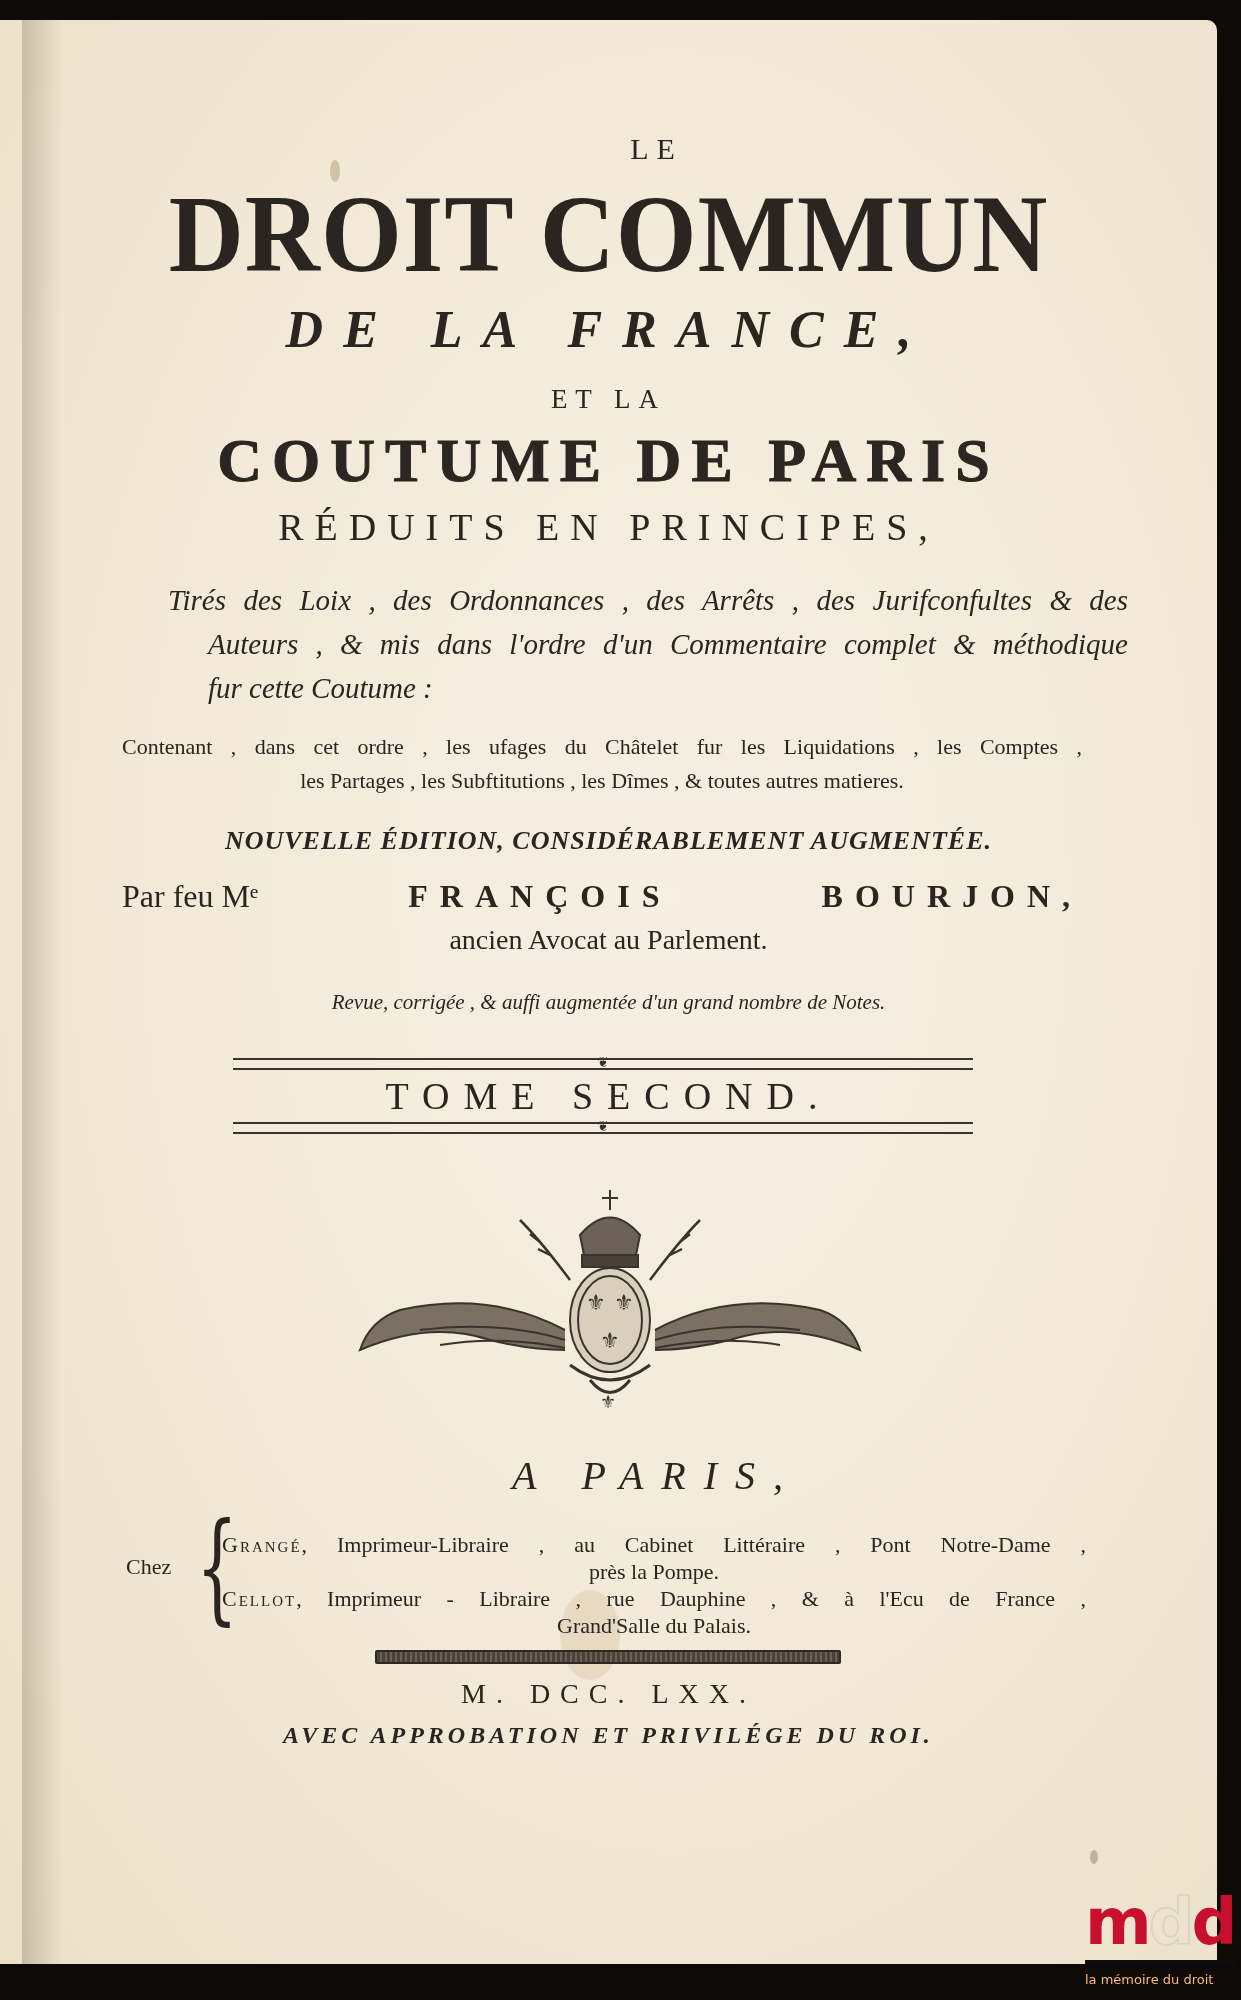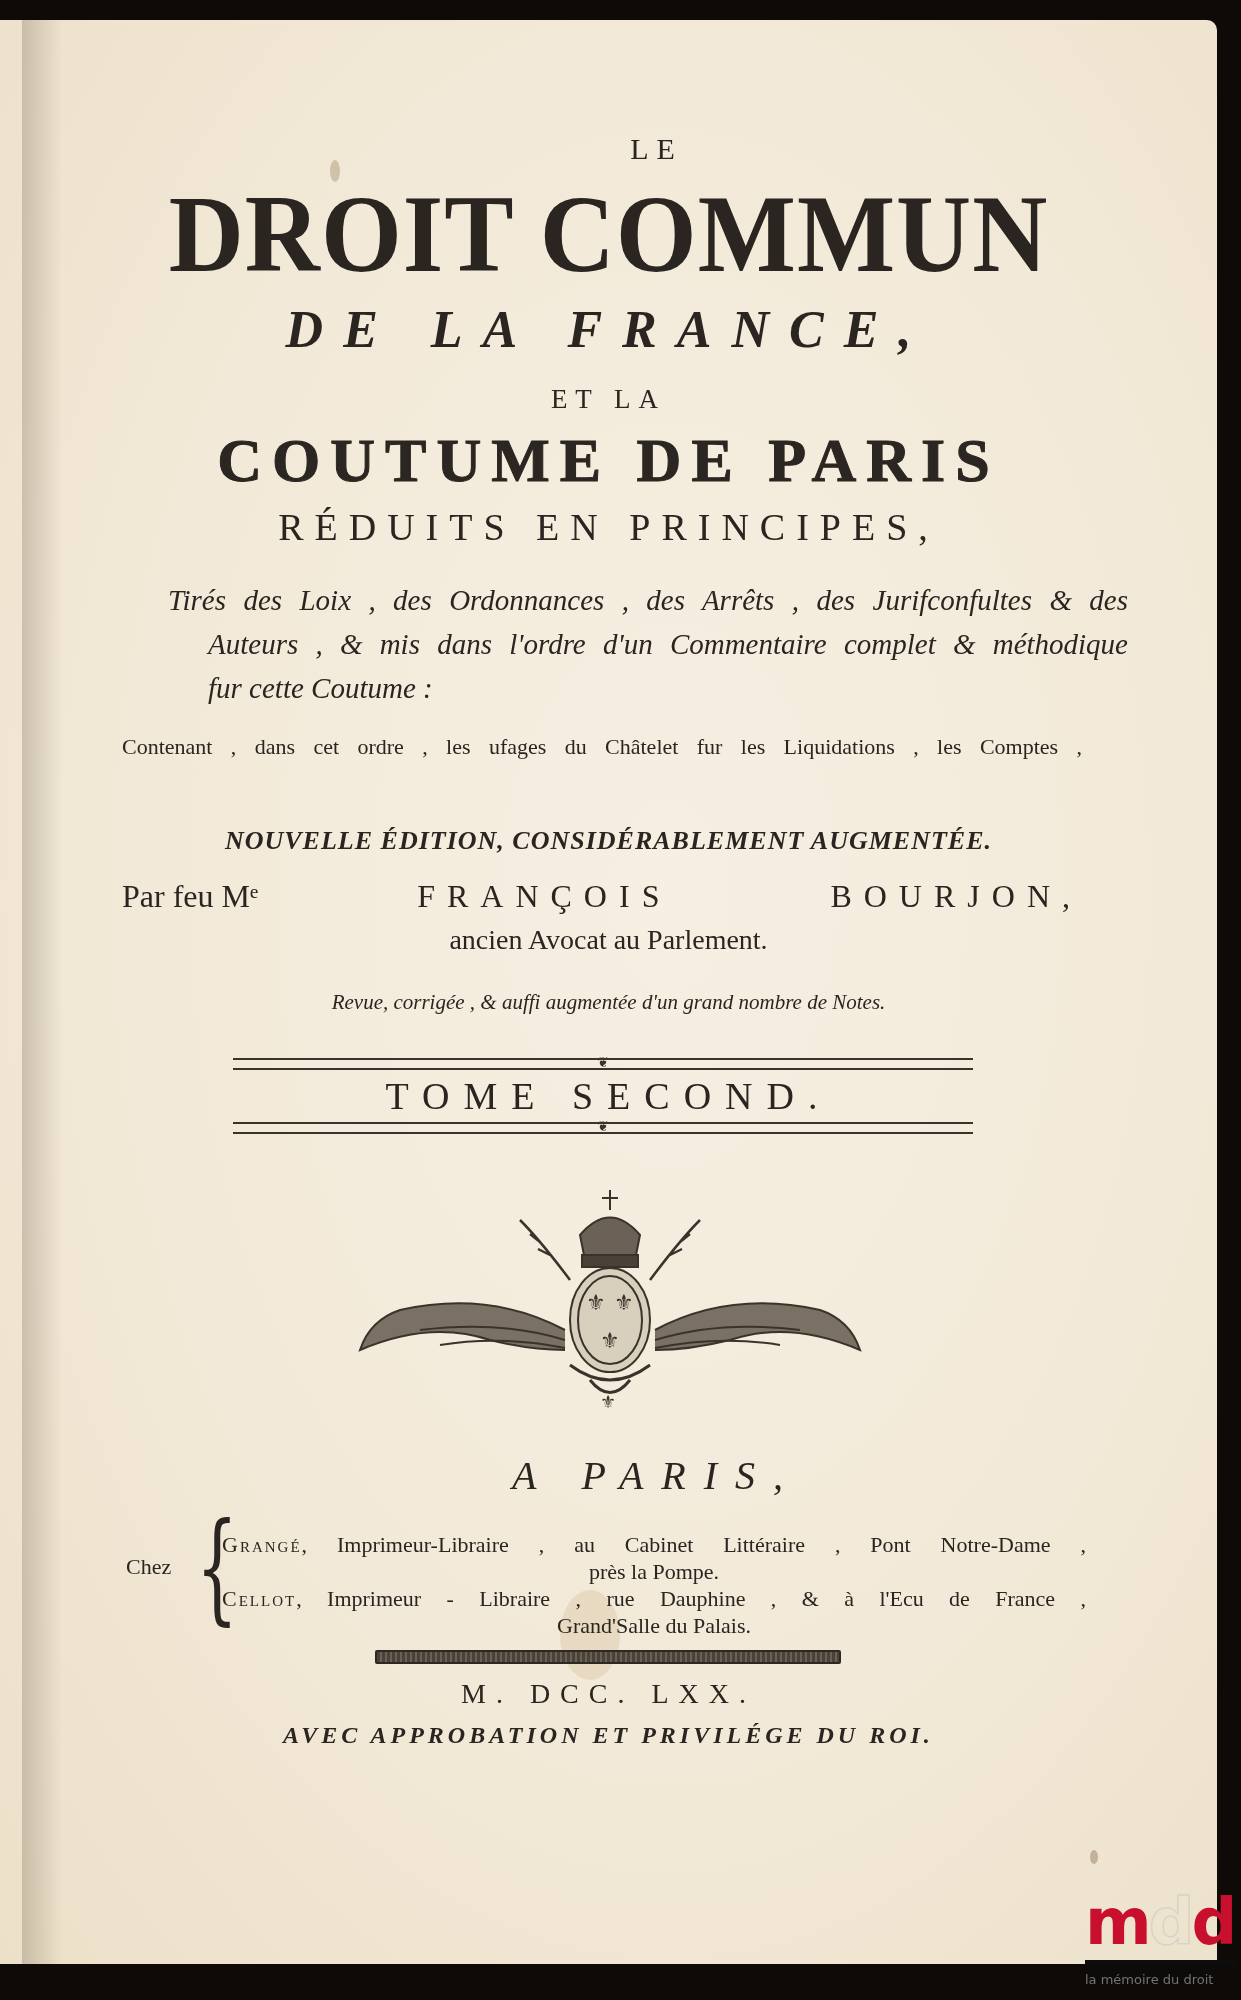--- a/index.html
+++ b/index.html
@@ -20,21 +20,21 @@
   .coutume { top:425px; font-size:62px; font-weight:bold; letter-spacing:10px; color:#2b2621;
              -webkit-text-stroke:1px #2b2621; }
   .reduits { top:505px; font-size:38px; letter-spacing:11px; }
   .italic-block { position:absolute; left:120px; width:960px; top:578px; font-size:29px; font-style:italic; line-height:44px;margin-left:48px; }
   .italic-block .l1 { text-align:justify; text-align-last:justify; }
   .italic-block .l2 { padding-left:40px; text-align:justify; text-align-last:justify; }
   .contenant { position:absolute; left:122px; width:960px; top:730px; font-size:22px; line-height:34px; text-align:center; }
   .contenant .l1 { text-align:justify; text-align-last:justify; }
   .nouvelle { top:826px; font-size:26px; font-style:italic; font-weight:bold; letter-spacing:1px; }
   .parfeu { position:absolute; left:122px; width:960px; top:878px; font-size:32px; display:flex; justify-content:space-between; align-items:baseline; }
-  .parfeu .name { letter-spacing:12px; font-weight:normal;text-align:center; }
+  .parfeu .name { letter-spacing:12px; font-weight:bold;text-align:center; }
   .ancien { top:924px; font-size:28px; }
   .revue { top:990px; font-size:21px; font-style:italic; }
   .rule { position:absolute; left:233px; width:740px; height:8px; border-top:2px solid #3a332b; border-bottom:2px solid #3a332b; }
   .rule .mid { position:absolute; left:50%; top:-6px; transform:translateX(-50%); font-size:14px; color:#3a332b; background:transparent; }
   .tome { top:1074px; font-size:38px; letter-spacing:14px; }
   .ornament { position:absolute; left:340px; top:1180px; width:540px; height:230px; }
   .aparis { top:1452px; font-size:40px; font-style:italic; letter-spacing:18px;padding-left:48px; }
   .chez-block { position:absolute; left:126px; top:1512px; width:960px; height:110px; }
   .chez { position:absolute; left:0; top:42px; font-size:22px; }
   .brace { position:absolute; left:70px; top:0; font-size:120px; line-height:110px; transform:scaleX(0.55); transform-origin:left; color:#2a2520; font-family:"DejaVu Serif",serif; }
@@ -44,21 +44,21 @@
   .sc { font-variant:small-caps; letter-spacing:2px; }
   .rule2 { position:absolute; left:375px; width:462px; top:1650px; height:10px; border:2px solid #2d2822; background:repeating-linear-gradient(90deg,#4a4239 0 3px,#6b6157 3px 5px); border-radius:2px; }
   .year { top:1678px; font-size:28px; letter-spacing:10px; }
   .avec { top:1722px; font-size:24px; font-style:italic; font-weight:bold; letter-spacing:4px; }
   .logo { position:absolute; left:1085px; top:1890px; width:156px; height:110px; }
   .logo .mdd { position:absolute; left:0; top:0; font-family:"DejaVu Sans",sans-serif; font-size:64px; font-weight:bold; line-height:64px; letter-spacing:-3px; }
   .logo .m { color:#c8102e; }
   .logo .d1 { color:transparent; -webkit-text-stroke:1.5px #d8d2c8; }
   .logo .d2 { color:#c8102e; }
   .logo .bar { position:absolute; left:0; top:70px; width:150px; height:6px; background:#0d0d0d; }
-  .logo .tag { position:absolute; left:0; top:82px; font-family:"DejaVu Sans",sans-serif; font-size:13px; color:#737373; white-space:nowrap; }
+  .logo .tag { position:absolute; left:0; top:82px; font-family:"DejaVu Sans",sans-serif; font-size:13px; color:#fdba74; white-space:nowrap; }
   .spot { position:absolute; border-radius:50%; background:rgba(190,150,90,0.18); }
 </style>
 </head>
 <body>
 
 <div class="gutter"></div>
 <div class="page">
   <div class="spot" style="left:560px;top:1570px;width:60px;height:90px;"></div>
   <div class="spot" style="left:330px;top:140px;width:10px;height:22px;background:rgba(150,120,80,0.35)"></div>
   <div class="spot" style="left:1090px;top:1830px;width:8px;height:14px;background:rgba(130,100,70,0.4)"></div>
@@ -73,20 +73,21 @@
 <div class="line reduits">RÉDUITS EN PRINCIPES,</div>
 
 <div class="italic-block">
   <div class="l1">Tirés des Loix , des Ordonnances , des Arrêts , des Jurifconfultes &amp; des</div>
   <div class="l2">Auteurs , &amp; mis dans l'ordre d'un Commentaire complet &amp; méthodique</div>
   <div class="l3" style="padding-left:40px">fur cette Coutume :</div>
 </div>
 
 <div class="contenant">
   <div class="l1">Contenant , dans cet ordre , les ufages du Châtelet fur les Liquidations , les Comptes ,</div>
+  <div class="l2">les Partages , les Subftitutions , les Dîmes , &amp; toutes autres matieres.</div>
 </div>
 
 <div class="line nouvelle">NOUVELLE ÉDITION, CONSIDÉRABLEMENT AUGMENTÉE.</div>
 
 <div class="parfeu">
   <span>Par feu Mᵉ</span>
   <span class="name">FRANÇOIS</span>
   <span class="name">BOURJON,</span>
 </div>
 <div class="line ancien">ancien Avocat au Parlement.</div>

